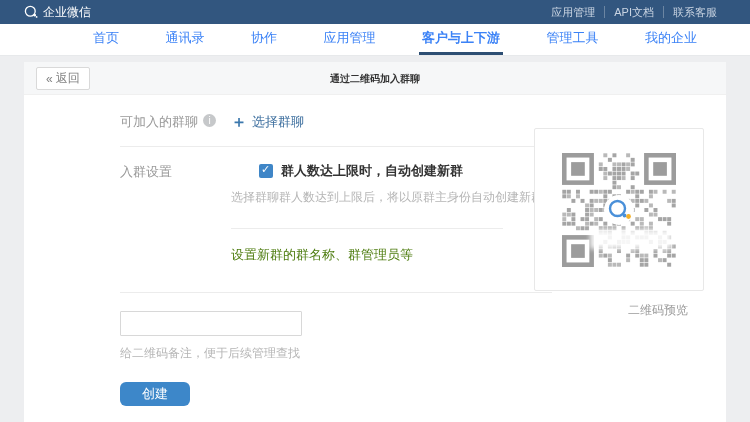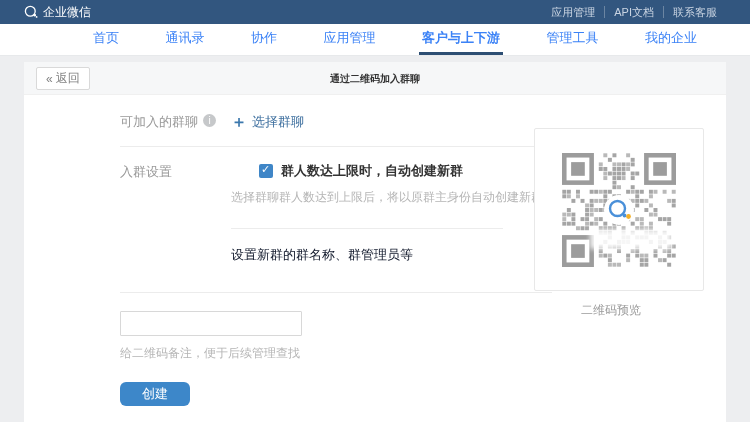--- a/index.html
+++ b/index.html
@@ -35,28 +35,28 @@
   .select-link { display: flex; align-items: center; color: #3c6e9e; font-size: 13px; cursor: pointer; }
   .plus-icon { font-size: 16px; font-weight: bold; color: #3c78ad; margin-right: 5px; line-height: 14px; }
   .divider { border: none; border-top: 1px solid #ececec; margin-top: 15px; }
   .row-2 { margin-top: 15px; }
   .cb-line { display: flex; align-items: center; padding-left: 28px; }
   .checkbox { width: 14px; height: 14px; background: #3f86c7; border-radius: 2px; margin-right: 8px; position: relative; cursor: pointer; flex-shrink: 0; }
   .checkbox::after { content: "✓"; position: absolute; left: 2px; top: -1px; color: #fff; font-size: 11px; font-weight: bold; }
   .cb-label { font-size: 13px; color: #333; font-weight: bold; cursor: pointer; }
   .helper { font-size: 12px; color: #b5b5b5; margin-top: 9px; }
   .sub-divider { border: none; border-top: 1px solid #ececec; margin: 22px 0 0 111px; width: 272px; }
-  .settings-link { margin: 17px 0 0 111px; font-size: 13px; color: #0f172a; cursor: pointer; }
+  .settings-link { margin: 17px 0 0 111px; font-size: 13px; color: #4d7c0f; cursor: pointer; }
   .divider-2 { margin-top: 28px; }
   .row-3 { margin-top: 18px; }
   .remark-input { width: 182px; height: 25px; border: 1px solid #d8d8d8; border-radius: 1px; padding: 0 7px; font-size: 12px; color: #333; outline: none; }
   .create-btn { margin-top: 20px; width: 70px; height: 24px; background: #3d87c9; color: #fff; font-size: 13px; border: none; border-radius: 6px; cursor: pointer; }
 
   
-  .qr-panel { position: absolute; right: 38px; top: 66px; width: 174px; text-align: center; padding-left: 20px; }
+  .qr-panel { position: absolute; right: 38px; top: 66px; width: 174px; text-align: right; padding-left: 20px; }
   .qr-box { width: 170px; height: 163px; background: #fff; border: 1px solid #e8e8e8; border-radius: 2px; display: flex; align-items: center; justify-content: center; }
   .qr-caption { margin-top: 11px; font-size: 12px; color: #9a9a9a; }
 </style>
 </head>
 <body>
 
 <div class="topbar">
   <div class="brand">
     <span>
       <svg width="14" height="14" viewBox="0 0 16 16">

